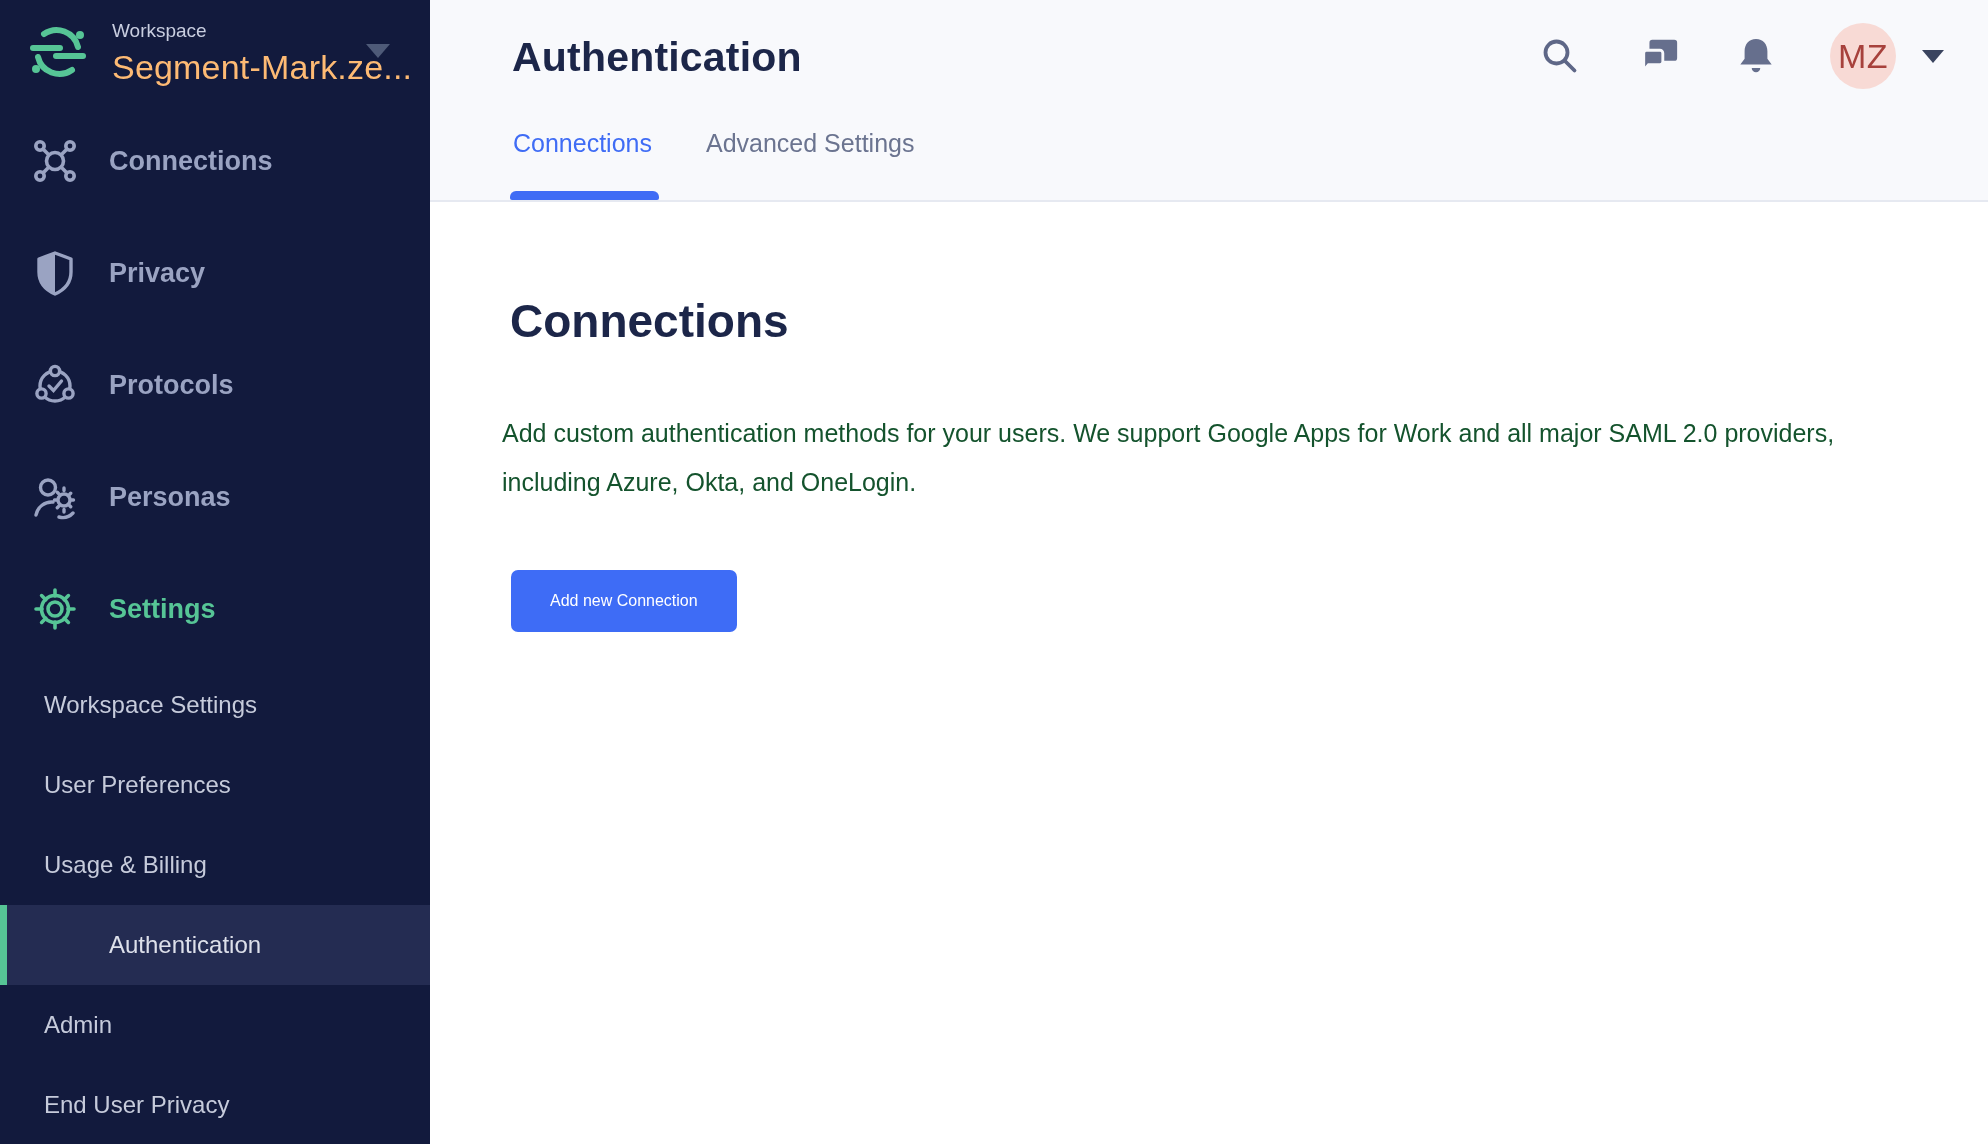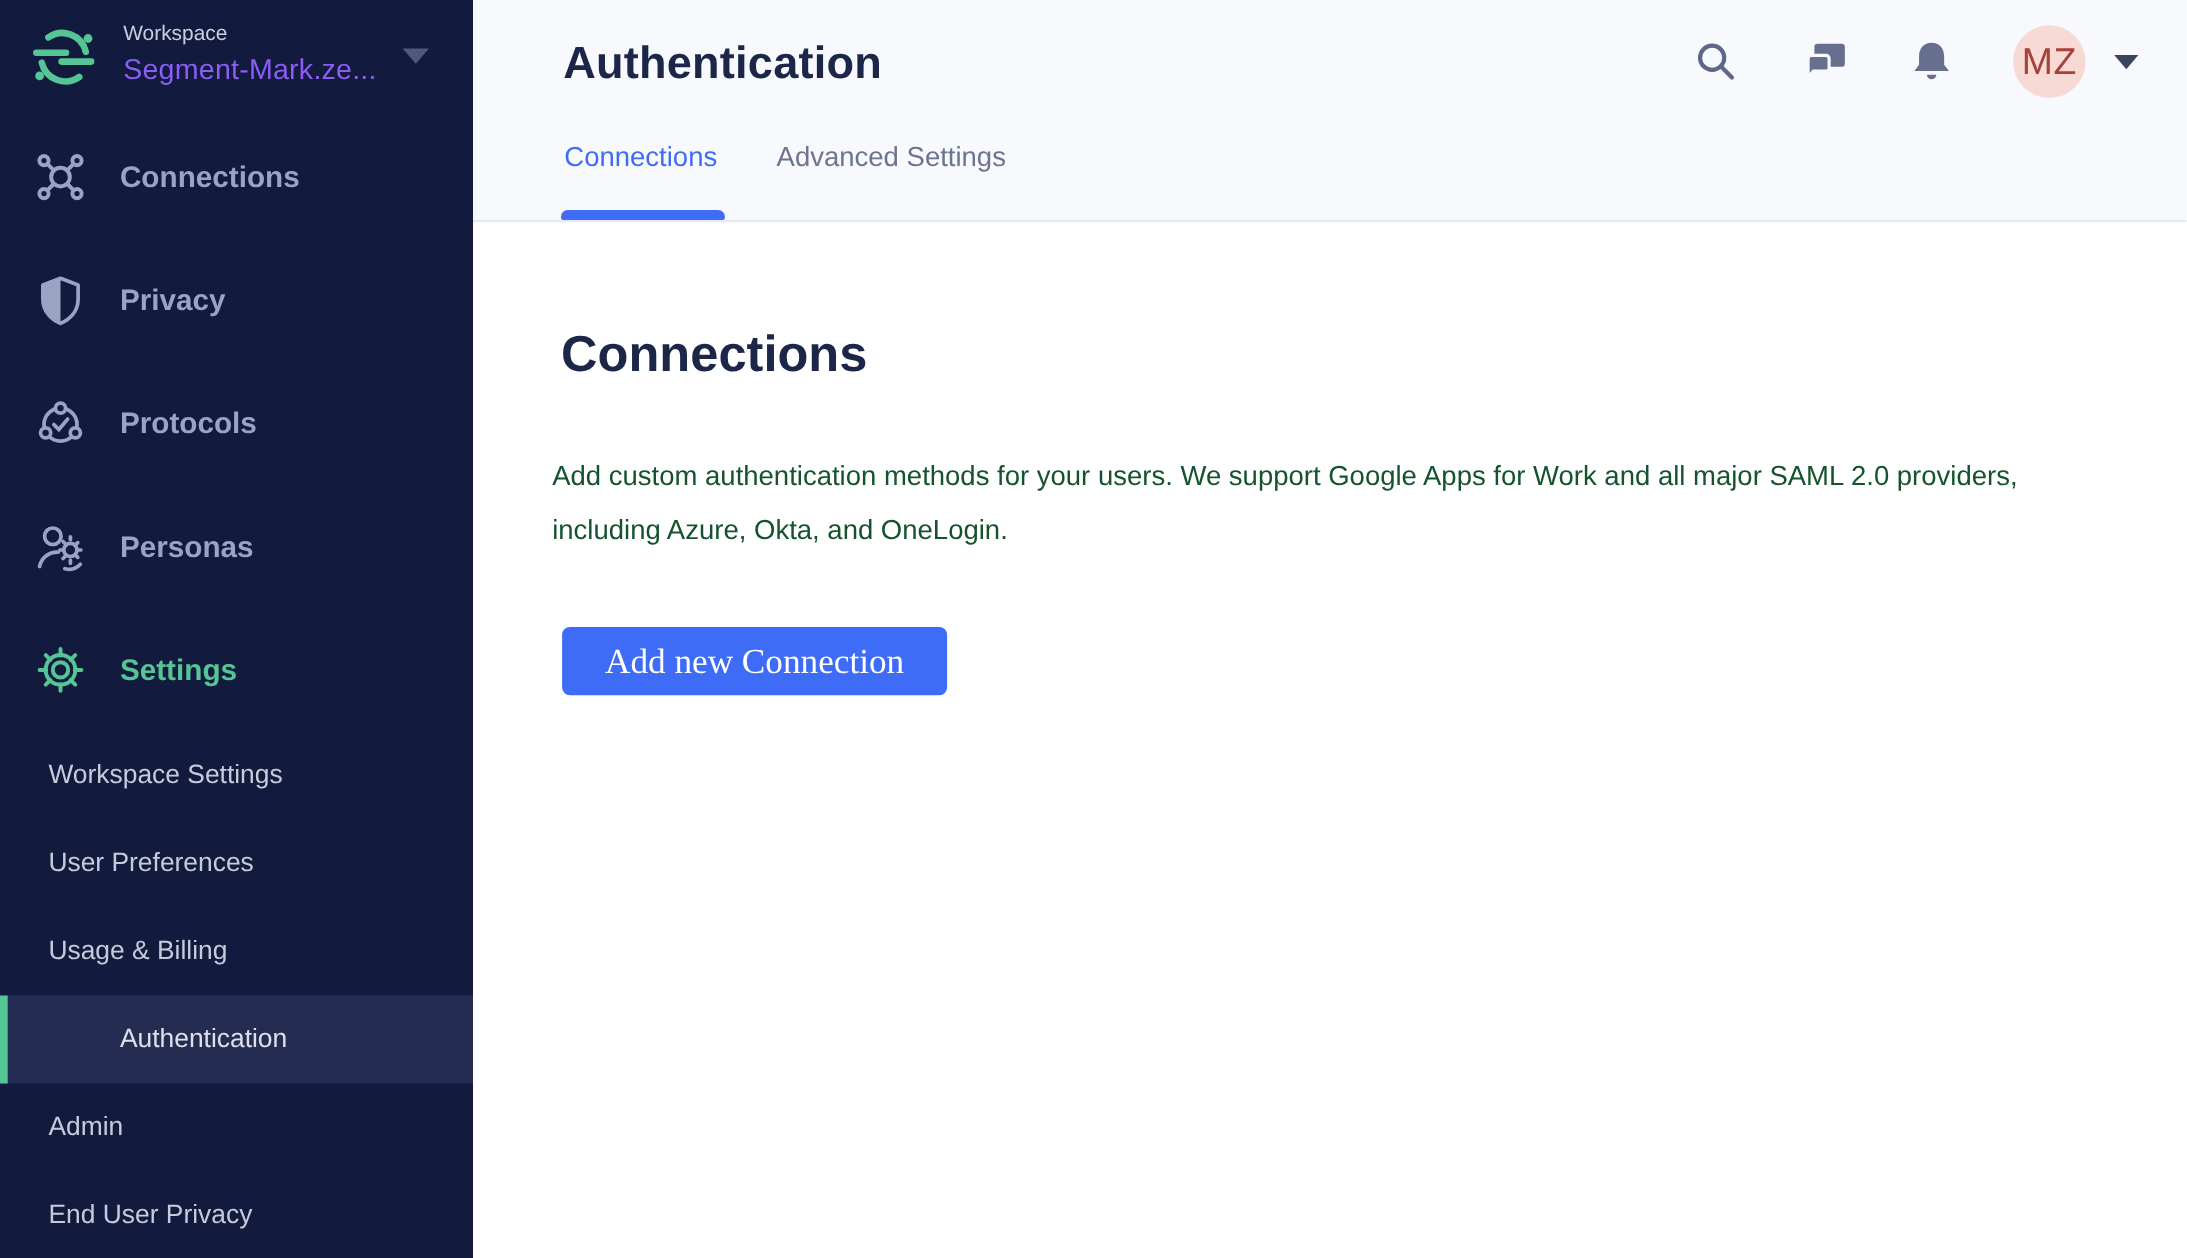--- a/index.html
+++ b/index.html
@@ -8,21 +8,21 @@
   .app { position:relative; width:1988px; height:1144px; }
 
   
   .sidebar { position:absolute; left:0; top:0; width:430px; height:1144px;
              background:#121A3D; }
   .workspace { position:relative; display:flex; align-items:flex-start;
                padding:20px 0 0 30px; cursor:pointer; }
   .ws-logo { width:56px; height:56px; margin-top:4px; }
   .ws-text { margin-left:26px; }
   .ws-label { font-size:19px; color:#C9CEE0; margin-bottom:6px; }
-  .ws-name  { font-size:26px; color:#8b5cf6; font-weight:500; letter-spacing:.2px; }
+  .ws-name  { font-size:34px; color:#fdba74; font-weight:500; letter-spacing:.2px; }
   .ws-caret { position:absolute; right:40px; top:44px; width:0; height:0;
               border-left:12px solid transparent; border-right:12px solid transparent;
               border-top:14px solid #4E5A78; }
 
   .nav { position:absolute; top:116px; left:0; right:0; }
   .nav-item { height:90px; margin-bottom:22px; display:flex; align-items:center;
               padding-left:30px; cursor:pointer; }
   .nav-item .nicon { width:50px; height:50px; display:flex; align-items:center;
                      justify-content:center; flex:none; }
   .nav-item .nlabel { margin-left:29px; font-size:27px; font-weight:600; color:#9AA3C2; }
@@ -60,23 +60,23 @@
                 border-left:11px solid transparent; border-right:11px solid transparent;
                 border-top:13px solid #3A445F; }
 
   
   .content { position:absolute; top:204px; left:0; right:0; bottom:0; background:#fff; }
   .section-heading { position:absolute; top:90px; left:80px; font-size:46px;
                      font-weight:bold; color:#1C2649; }
   .section-desc { position:absolute; top:205px; left:72px; width:1428px;
                   font-size:25px; line-height:49px; color:#14532d; }
   .add-btn { position:absolute; top:366px; left:81px; height:62px; padding:0 39px;
-             background:#3E6CF6; color:#fff; font-size:32px; font-weight:500;
+             background:#3E6CF6; color:#fff; font-size:16px; font-weight:500;
              border:none; border-radius:7px; cursor:pointer;
-             font-family:Liberation Serif, serif; }
+             font-family:Liberation Sans, sans-serif; }
 </style>
 </head>
 <body>
 
 <div class="app">
 
   <aside class="sidebar">
 
     <div class="workspace">
       <svg class="ws-logo" viewBox="0 0 56 56">

